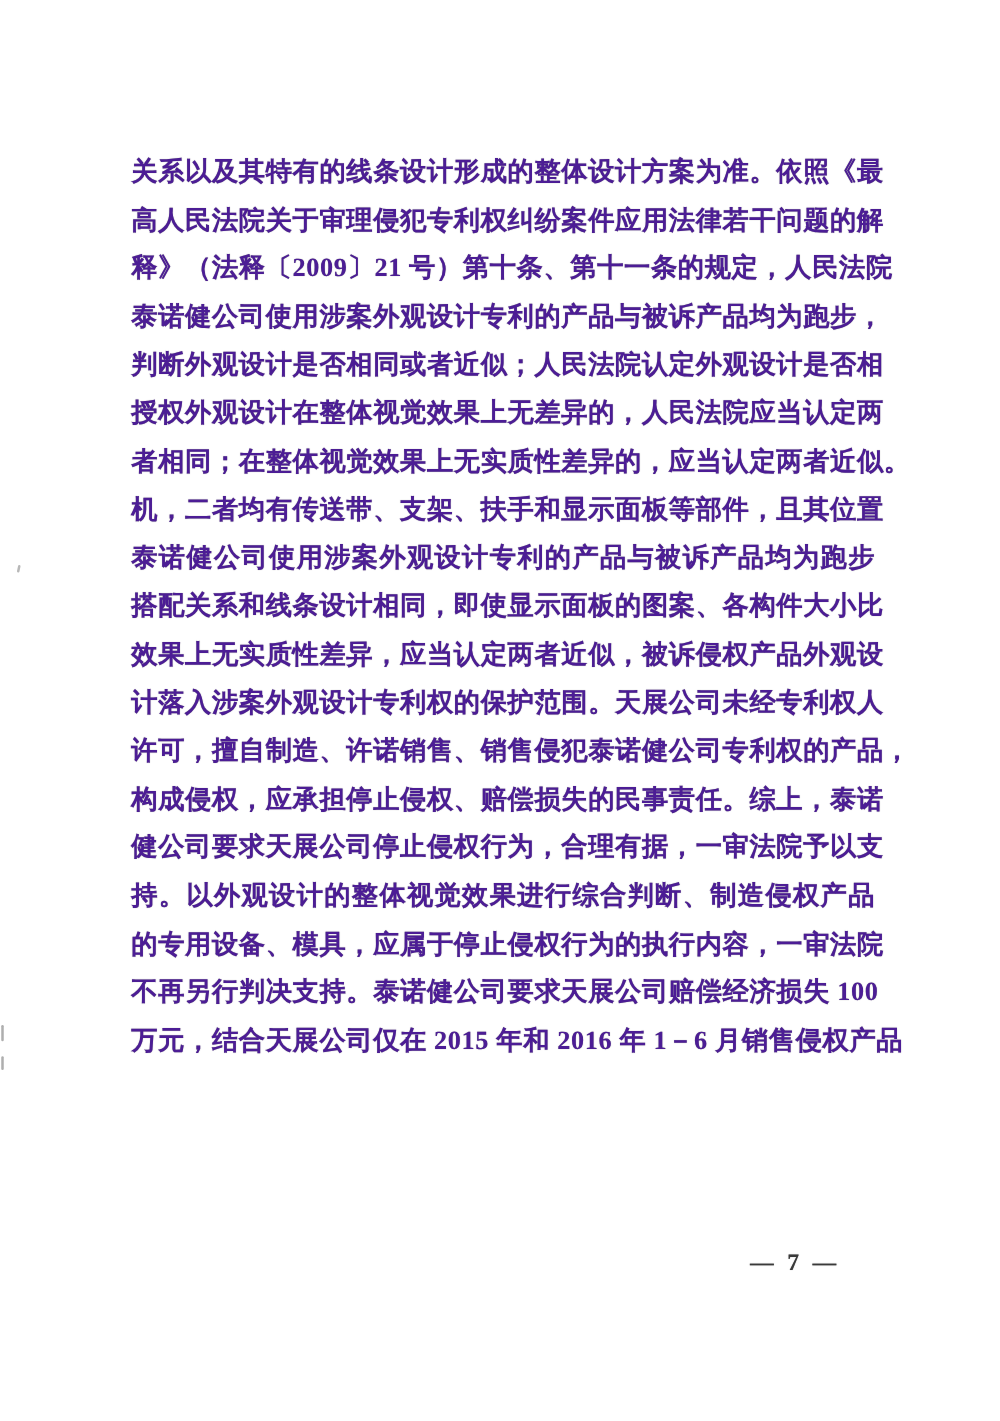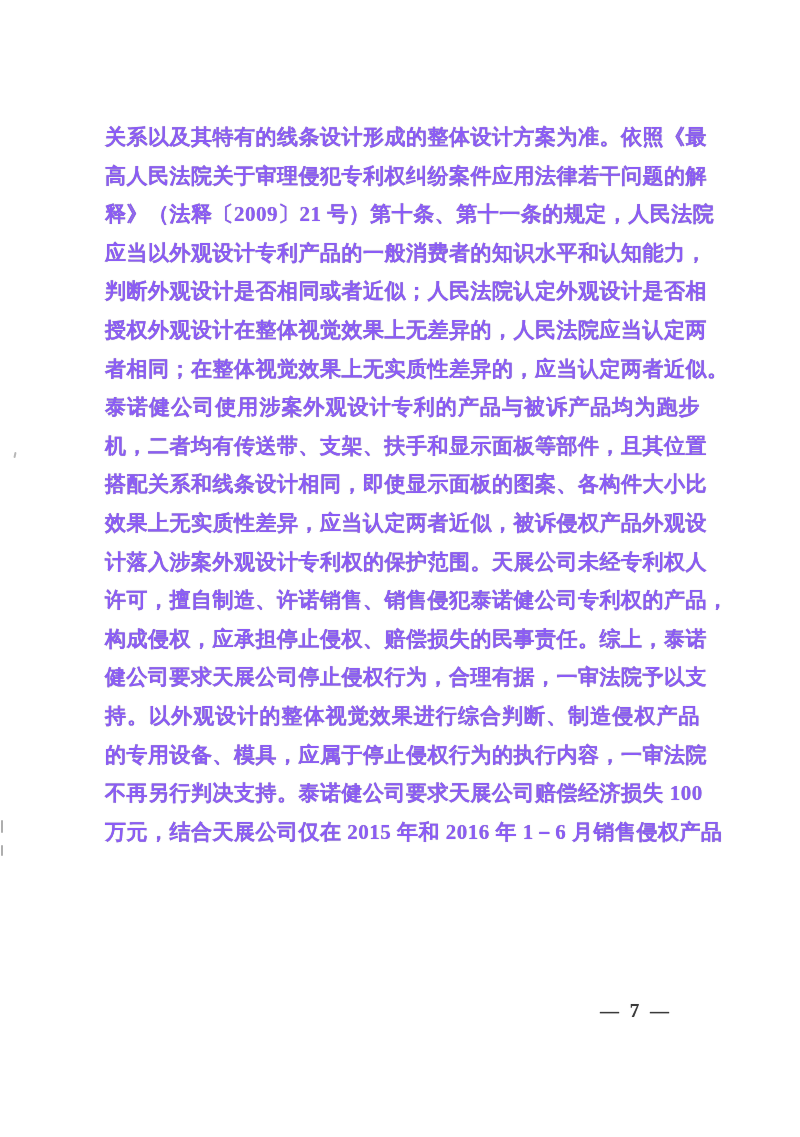--- a/index.html
+++ b/index.html
@@ -19,21 +19,21 @@
     position: absolute;
     left: 105px;
     right: 100px;
     top: 118px;
   }
   .line {
     font-size: 21px;
     font-weight: 700;
     line-height: 38.6px;
     height: 38.6px;
-    color: #8b5cf6;
+    color: #4c1d95;
     text-align: justify;
     text-align-last: justify;
     letter-spacing: 0.5px;
     white-space: nowrap;
     text-shadow: 0 0 0.7px rgba(40,40,40,0.55);
     filter: blur(0.2px);
   }
   .page-number {
     position: absolute;
     top: 1000px;
@@ -57,26 +57,26 @@
 </style>
 </head>
 <body>
 
 <div class="page">
 
   <div class="doc-body">
     <div class="line">关系以及其特有的线条设计形成的整体设计方案为准。依照《最</div>
     <div class="line">高人民法院关于审理侵犯专利权纠纷案件应用法律若干问题的解</div>
     <div class="line">释》（法释〔2009〕21 号）第十条、第十一条的规定，人民法院</div>
-    <div class="line">应当以外观设计专利产品的一般消费者的知识水平和认知能力，</div>
+    <div class="line">泰诺健公司使用涉案外观设计专利的产品与被诉产品均为跑步，</div>
     <div class="line">判断外观设计是否相同或者近似；人民法院认定外观设计是否相</div>
     <div class="line">授权外观设计在整体视觉效果上无差异的，人民法院应当认定两</div>
     <div class="line">者相同；在整体视觉效果上无实质性差异的，应当认定两者近似。</div>
+    <div class="line">机，二者均有传送带、支架、扶手和显示面板等部件，且其位置</div>
     <div class="line">泰诺健公司使用涉案外观设计专利的产品与被诉产品均为跑步</div>
-    <div class="line">机，二者均有传送带、支架、扶手和显示面板等部件，且其位置</div>
     <div class="line">搭配关系和线条设计相同，即使显示面板的图案、各构件大小比</div>
     <div class="line">效果上无实质性差异，应当认定两者近似，被诉侵权产品外观设</div>
     <div class="line">计落入涉案外观设计专利权的保护范围。天展公司未经专利权人</div>
     <div class="line">许可，擅自制造、许诺销售、销售侵犯泰诺健公司专利权的产品，</div>
     <div class="line">构成侵权，应承担停止侵权、赔偿损失的民事责任。综上，泰诺</div>
     <div class="line">健公司要求天展公司停止侵权行为，合理有据，一审法院予以支</div>
     <div class="line">持。以外观设计的整体视觉效果进行综合判断、制造侵权产品</div>
     <div class="line">的专用设备、模具，应属于停止侵权行为的执行内容，一审法院</div>
     <div class="line">不再另行判决支持。泰诺健公司要求天展公司赔偿经济损失 100</div>
     <div class="line">万元，结合天展公司仅在 2015 年和 2016 年 1－6 月销售侵权产品</div>

